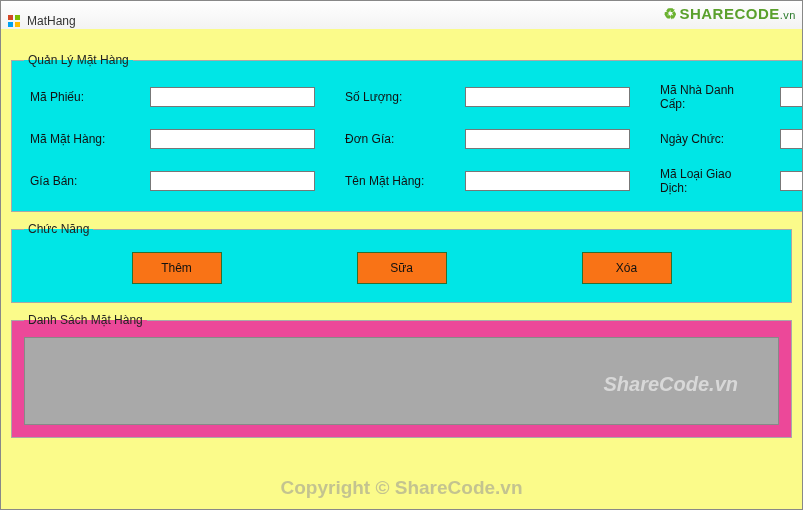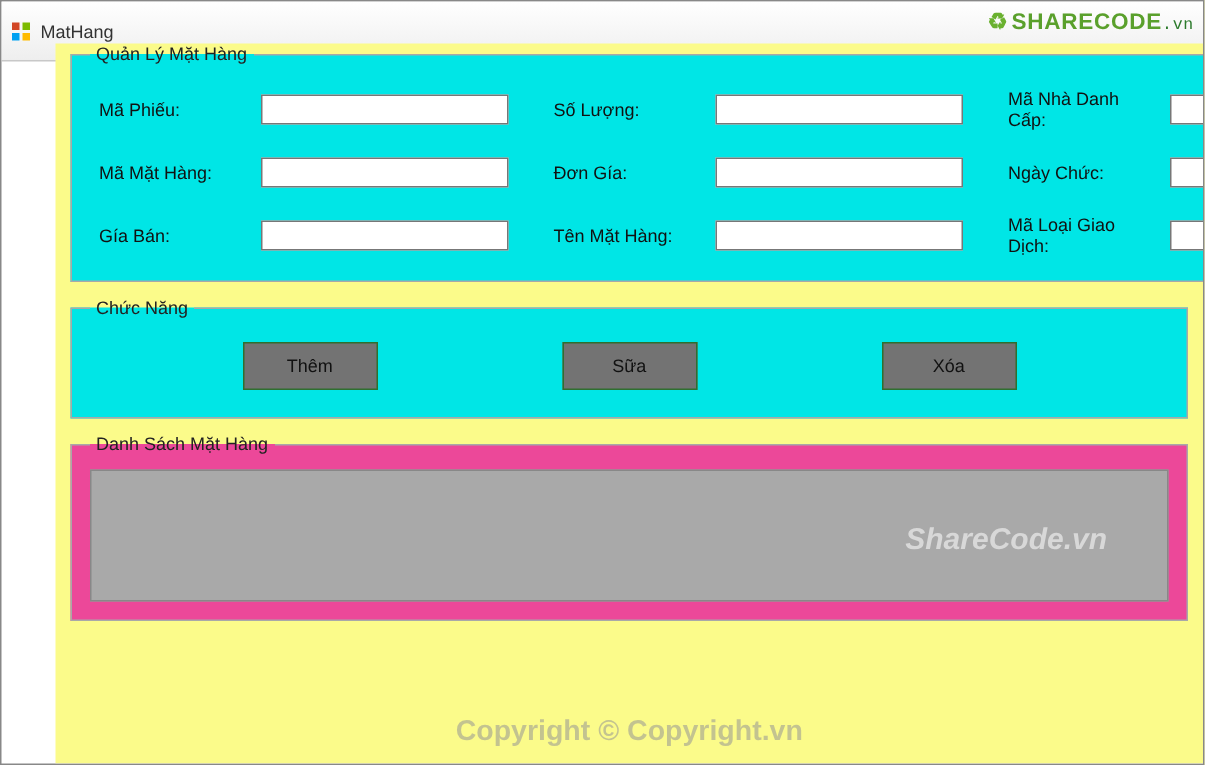--- a/index.html
+++ b/index.html
@@ -33,28 +33,27 @@
     }
     .brand-logo {
       position: absolute;
       right: 6px;
       top: 4px;
       font-weight: bold;
       font-size: 15px;
       color: #5aa02c;
       letter-spacing: 0.5px;
     }
-    .brand-logo .dotvn { color: #2b7a2b; font-size: 11px; font-weight: normal; font-family: Liberation Mono, monospace; }
+    .brand-logo .dotvn { color: #2b7a2b; font-size: 11px; font-weight: normal; }
     .brand-logo .recycle { color: #6ab12f; margin-right: 2px; }
     .client {
       position: absolute;
       top: 28px; left: 0; right: 0; bottom: 0;
       background: #fbfb8a;
-      padding: 0 10px 10px 10px;
-      margin-left: 36px;
+      padding: 24px 10px 10px 10px;
     }
     fieldset.groupbox {
       border: 1px solid #a8a8a8;
       padding: 10px 12px 12px 12px;
       margin-bottom: 10px;
       position: relative;
     }
     fieldset.groupbox > legend {
       font-size: 12px;
       padding: 0 4px;
@@ -66,21 +65,21 @@
     .form-grid {
       display: grid;
       grid-template-columns: 1fr 1fr 1fr;
       column-gap: 30px;
       row-gap: 18px;
       padding: 6px 6px 4px 6px;
     }
     .form-row {
       display: flex;
       align-items: center;
-      gap: 8px;
+      gap: 20px;
     }
     .form-row label {
       flex: 0 0 100px;
       color: #111;
       font-size: 12px;
     }
     .form-row input[type="text"] {
       flex: 1 1 auto;
       height: 20px;
       border: 1px solid #777;
@@ -90,21 +89,21 @@
     }
     .actions-row {
       display: flex;
       justify-content: space-around;
       align-items: center;
       padding: 6px 40px;
     }
     .actions-row button {
       width: 90px;
       height: 32px;
-      background: #737373;
+      background: #f97316;
       border: 1px solid #2f6f2f;
       cursor: pointer;
       font-size: 12px;
       color: #111;
     }
     .datagrid-area {
       background: #a9a9a9;
       height: 88px;
       border: 1px solid #888;
       position: relative;
@@ -205,15 +204,15 @@
     </div>
   </fieldset>
 
   <fieldset class="groupbox gb-list">
     <legend>Danh Sách Mặt Hàng</legend>
     <div class="datagrid-area">
       <div class="watermark-inner">ShareCode.vn</div>
     </div>
   </fieldset>
 
-  <div class="watermark-outer">Copyright © Copyright.vn</div>
+  <div class="watermark-outer">Copyright © ShareCode.vn</div>
 
 </div>
 
 </body></html>

